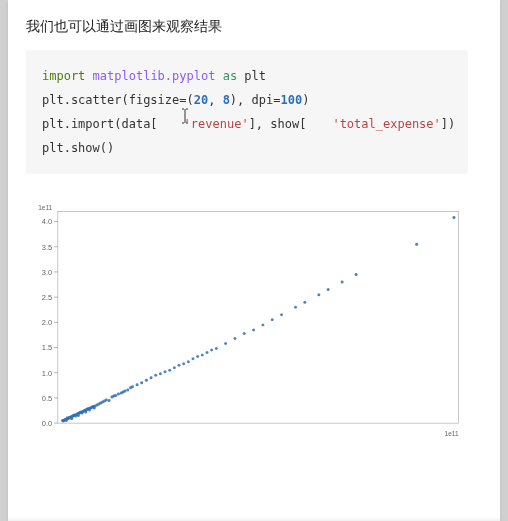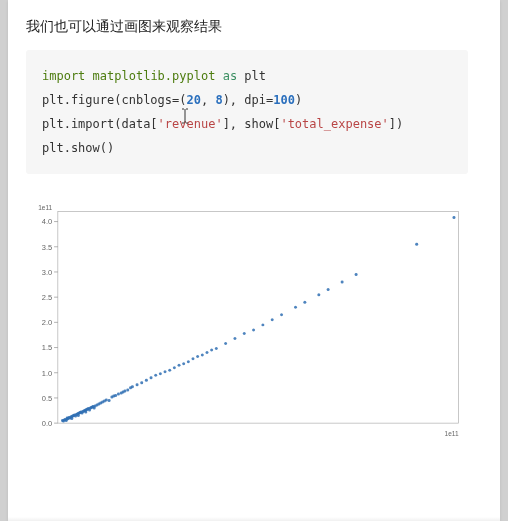--- a/index.html
+++ b/index.html
@@ -30,24 +30,24 @@
     font-family: "Menlo", "Consolas", monospace;
     font-size: 12px;
     line-height: 2.0;
     color: #333;
     white-space: pre;
     overflow: hidden;
     margin-bottom: 18px;
     position: relative;
   }
   .kw-import { color: #4d7c0f; }
-  .kw-module { color: #4d7c0f; }
+  .kw-module { color: #8b5cf6; }
   .kw-as { color: #3b8f62; margin-top: 32px; }
   .kw-num { color: #2a6fbd; font-weight: bold; }
-  .kw-str { color: #b94545; }
+  .kw-str { color: #b94545; margin-left: 26px; }
   .cursor-caret {
     position: absolute;
     width: 8px;
     height: 16px;
     display: inline-block;
     pointer-events: none;
   }
   .cursor-caret svg { display: block; }
 
   .chart-area {
@@ -92,21 +92,21 @@
   }
 </style>
 </head>
 <body>
 
 <div class="page">
 
   <div class="intro">我们也可以通过画图来观察结果</div>
 
   <div class="codeblock"><span class="kw-import">import</span> <span class="kw-module">matplotlib.pyplot</span> <span class="kw-as">as</span> <span>plt</span>
-<span>plt.figure(cnblogs=(</span><span class="kw-num">20</span><span>, </span><span class="kw-num">8</span><span>), dpi=</span><span class="kw-num">100</span><span>)</span>
+<span>plt.scatter(figsize=(</span><span class="kw-num">20</span><span>, </span><span class="kw-num">8</span><span>), dpi=</span><span class="kw-num">100</span><span>)</span>
 <span>plt.import(data[</span><span class="kw-str">'revenue'</span><span>], show[</span><span class="kw-str">'total_expense'</span><span>])</span>
 <span>plt.show()</span><span class="cursor-caret" style="left:155px; top:58px;"><svg width="8" height="16" viewBox="0 0 8 16">
           <path d="M1 1 H3 M5 1 H7 M4 1 V15 M1 15 H3 M5 15 H7" stroke="#333" stroke-width="1" fill="none"></path>
         </svg></span></div>
 
   <div class="chart-area">
     <svg class="chart-svg" id="chart-svg" viewBox="0 0 472 260">
         <rect x="34" y="12" width="428" height="226" fill="none" stroke="#aaa" stroke-width="0.7"></rect>
         <line x1="30" y1="238" x2="34" y2="238" stroke="#888" stroke-width="0.7"></line>
         <text x="28" y="241" font-size="8" fill="#666" text-anchor="end">0.0</text>

